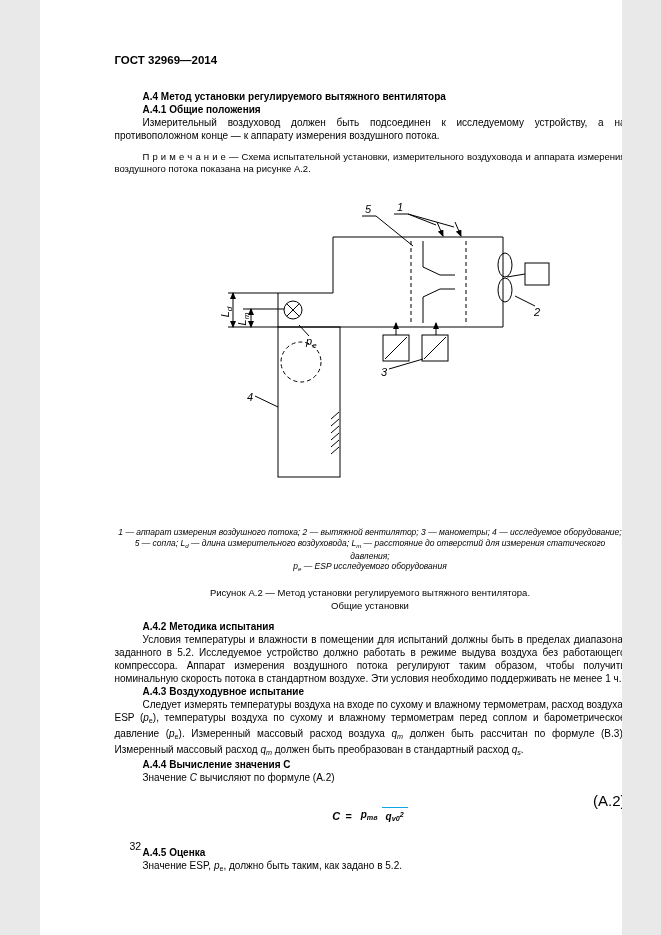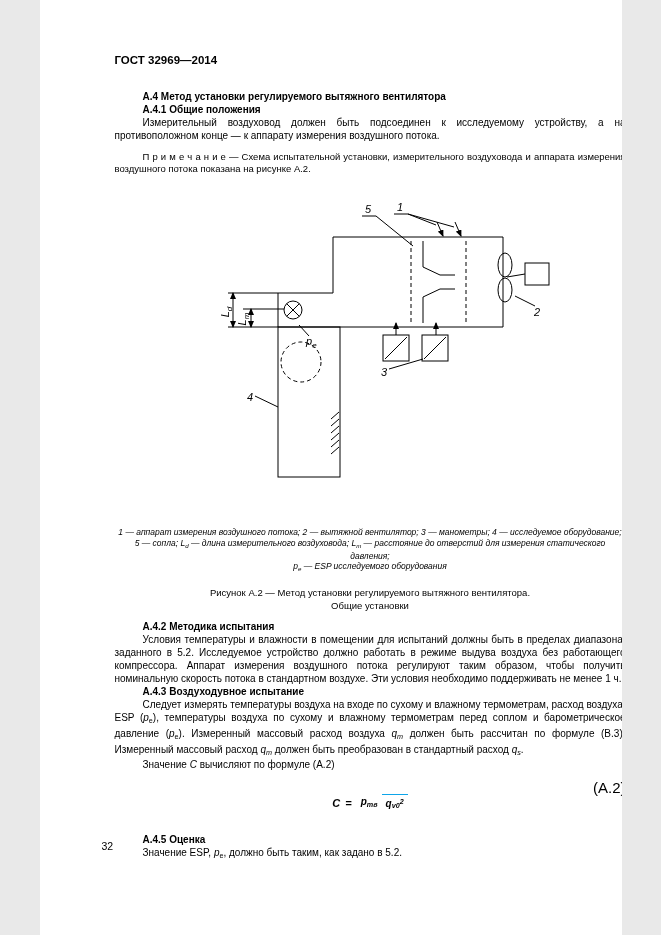--- a/index.html
+++ b/index.html
@@ -1,20 +1,20 @@
 <!DOCTYPE html>
 <html><head>
 <meta charset="utf-8">
 <style>
   * { margin:0; padding:0; box-sizing:border-box; }
   html,body { background:#e9e9e9; }
   body { font-family:"Liberation Sans", sans-serif; color:#000; }
   .page { position:relative; width:582px; height:935px; background:#ffffff; overflow:hidden; margin:0 auto; }
   .header { position:absolute; left:75px; top:54px; font-size:11.5px; font-weight:bold; }
-  .pagenum { position:absolute; left:62px; top:840px; font-size:10.5px; }
+  .pagenum { position:absolute; left:90px; top:840px; font-size:10.5px; }
   .col { position:absolute; left:75px; top:90px; width:511px; font-size:10px; line-height:13px; }
   .h { font-weight:bold; margin-left:28px; }
   .par { text-align:justify; }
   .ind { text-indent:28px; }
   .note { font-size:9.5px; line-height:12px; margin-top:9px; text-align:justify; }
   .figure { margin-top:20px; height:322px; position:relative; }
   .figure svg { position:absolute; left:18px; top:0; }
   .legend { margin-top:10px; font-size:8.5px; font-style:italic; line-height:10.5px; text-align:center; }
   .caption { margin-top:12px; font-size:9.5px; line-height:13px; text-align:center; }
   .mt22 { margin-top:8px; }
@@ -146,20 +146,21 @@
       <div>Рисунок А.2 — Метод установки регулируемого вытяжного вентилятора.</div>
       <div>Общие установки</div>
     </div>
 
     <div class="h mt22">А.4.2 Методика испытания</div>
     <div class="par ind">Условия температуры и влажности в помещении для испытаний должны быть в пределах диапазона, заданного в 5.2. Исследуемое устройство должно работать в режиме выдува воздуха без работающего компрессора. Аппарат измерения воздушного потока регулируют таким образом, чтобы получить номинальную скорость потока в стандартном воздухе. Эти условия необходимо поддерживать не менее 1 ч.</div>
 
     <div class="h">А.4.3 Воздуходувное испытание</div>
     <div class="par ind"><span>Следует измерять температуры воздуха на входе по сухому и влажному термометрам, расход воздуха, ESP (</span><span class="it">p</span><sub>е</sub><span>), температуры воздуха по сухому и влажному термометрам перед соплом и барометрическое давление (</span><span class="it">p</span><sub>е</sub><span>). Измеренный массовый расход воздуха </span><span class="it">q</span><sub class="it">m</sub><span> должен быть рассчитан по формуле (В.3). Измеренный массовый расход </span><span class="it">q</span><sub class="it">m</sub><span> должен быть преобразован в стандартный расход </span><span class="it">q</span><sub class="it">s</sub><span>.</span></div>
 
+    <div class="h">А.4.4 Вычисление значения С</div>
     <div class="par ind"><span>Значение </span><span class="it">С</span><span> вычисляют по формуле (А.2)</span></div>
 
     <div class="formula-row">
       <span class="formula">
         <span>C</span>
         <span>=</span>
         <span class="frac">
           <span class="num"><span class="it">p</span><sub>тв</sub></span>
           <span class="den"><span class="it">q</span><sub>v0</sub><sup>2</sup></span>
         </span>

